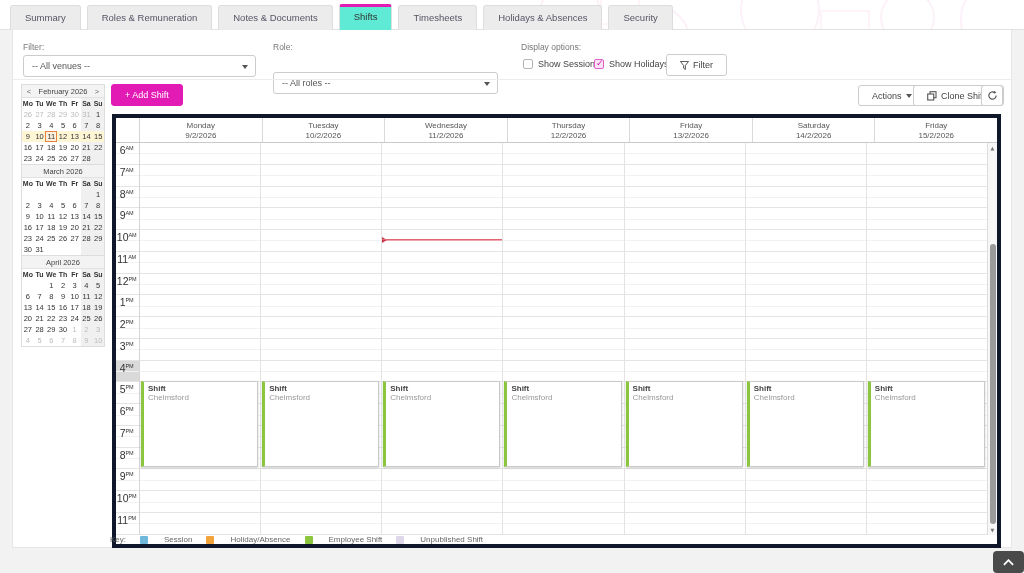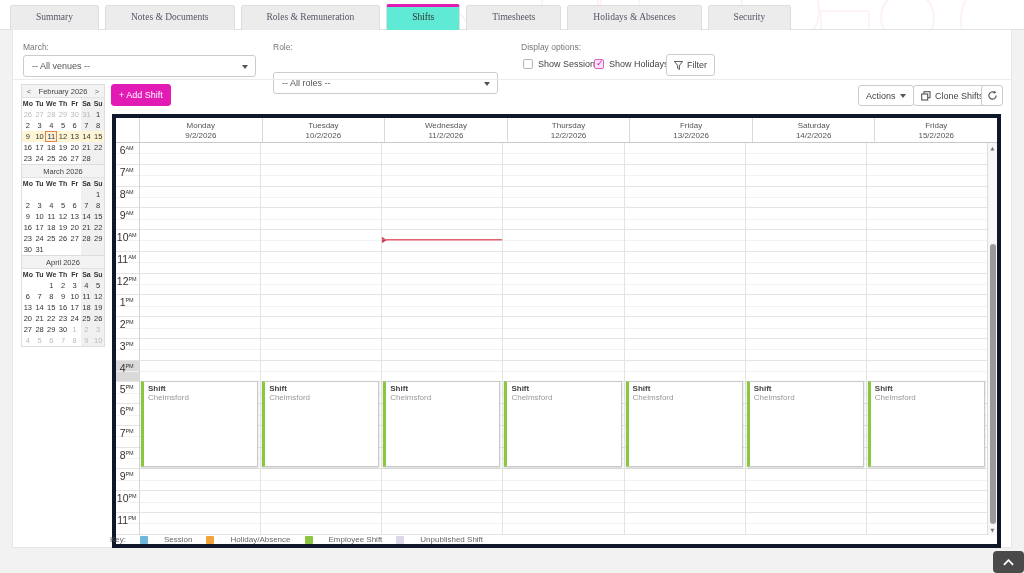--- a/index.html
+++ b/index.html
@@ -9,42 +9,42 @@
     background:#f2f2f2; position:relative; overflow:hidden;
     color:#444; font-size:9px;
   }
   
   .topstrip { position:absolute; left:0; top:0; width:1024px; height:30px; background:#fff; overflow:hidden; }
   .deco-circle { position:absolute; border:2px solid rgba(214,51,160,0.07); border-radius:50%; }
   .deco-square { position:absolute; border:2px solid rgba(214,51,160,0.06); }
   
   .tabbar { position:absolute; left:10px; top:4px; display:flex; align-items:flex-end; z-index:5; }
   .tab {
-    height:25px; line-height:23px; padding:0 25px; margin-right:6px;
+    height:25px; line-height:23px; padding:0 14px; margin-right:6px;
     background:#ececec; border:1px solid #ddd; border-bottom:none;
-    border-radius:3px 3px 0 0; color:#556; font-size:9.5px; cursor:pointer; white-space:nowrap;font-family:Liberation Serif, serif;
+    border-radius:3px 3px 0 0; color:#556; font-size:9.5px; cursor:pointer; white-space:nowrap;
   }
   .tab.active { background:#5eead4; border-top:3px solid var(--accent); line-height:20px; color:#333; height:26px; }
   .tabline { position:absolute; left:0; top:29px; width:1024px; height:1px; background:#e2e2e2; }
   
   .panel { position:absolute; left:12px; top:30px; width:1000px; height:518px; background:#fff; border:1px solid #e6e6e6; border-top:none; }
   .sep { position:absolute; left:0; top:49px; width:998px; height:1px; background:#ececec; }
   .flabel { position:absolute; font-size:8.5px; color:#777; }
   .select {
     position:absolute; height:22px; border:1px solid #ccc; border-radius:3px; background:#fff;
     font-size:9px; color:#555; line-height:20px; padding:0 8px; cursor:pointer;
   }
   .select .chev { position:absolute; right:7px; top:9px; width:0; height:0; border-left:3.5px solid transparent; border-right:3.5px solid transparent; border-top:4px solid #555; }
   .checkrow { position:absolute; display:flex; align-items:center; gap:5px; font-size:9px; color:#444; cursor:pointer; }
   .cbox { width:10px; height:10px; border:1px solid #b5b5b5; border-radius:2px; background:#fff; position:relative; }
   .cbox.checked { border-color:#e060c8; background:#fbe4f6; }
   .cbox.checked::after { content:"✓"; position:absolute; left:1px; top:-2px; font-size:9px; color:#d01cae; }
   .btn {
     position:absolute; height:22px; background:#fff; border:1px solid #ccc; border-radius:3px;
-    font-size:9px; color:#444; display:flex; align-items:center; gap:4px; padding:0 7px; cursor:pointer; white-space:nowrap;
+    font-size:9px; color:#444; display:flex; align-items:center; gap:4px; padding:0 13px; cursor:pointer; white-space:nowrap;
   }
   .btn.small { height:21px; }
   .btn.pink { background:var(--accent); border-color:var(--accent); color:#fff; }
   .caret { width:0; height:0; border-left:3.5px solid transparent; border-right:3.5px solid transparent; border-top:4px solid #555; }
   .icon svg { display:block; }
   
   .minicol { position:absolute; left:8px; top:54px; width:84px; }
   .minical { border:1px solid #ddd; border-bottom:none; background:#fff; }
   .minical:last-child { border-bottom:1px solid #ddd; }
   .mc-title { display:flex; justify-content:space-between; align-items:center; height:13px; background:#f3f3f3; border-bottom:1px solid #e2e2e2; font-size:7.5px; color:#444; padding:0 3px; }
@@ -101,31 +101,31 @@
   <div class="deco-square" style="left:600px; top:-15px; width:40px; height:40px;"></div>
   <div class="deco-circle" style="left:740px; top:-30px; width:80px; height:80px;"></div>
   <div class="deco-square" style="left:820px; top:10px; width:50px; height:50px;"></div>
   <div class="deco-circle" style="left:880px; top:-10px; width:55px; height:55px;"></div>
   <div class="deco-circle" style="left:960px; top:-25px; width:90px; height:90px;"></div>
   <div class="deco-circle" style="left:420px; top:8px; width:50px; height:50px;"></div>
 </div>
 <div class="tabline"></div>
 <div class="tabbar" id="tab-bar">
     <div class="tab">Summary</div>
+    <div class="tab">Roles &amp; Remuneration</div>
     <div class="tab">Notes &amp; Documents</div>
-    <div class="tab">Roles &amp; Remuneration</div>
     <div class="tab active">Shifts</div>
     <div class="tab">Timesheets</div>
     <div class="tab">Holidays &amp; Absences</div>
     <div class="tab">Security</div>
   </div>
 
 <div class="panel">
 
-  <div class="flabel" style="left:10px; top:12px;">March:</div>
+  <div class="flabel" style="left:10px; top:12px;">Filter:</div>
   <div class="select" style="left:10px; top:25px; width:233px;">
     <span>-- All venues --</span>
     <span class="chev"></span>
   </div>
   <div class="flabel" style="left:260px; top:12px;">Role:</div>
   <div class="select" style="left:260px; top:42px; width:225px;">
     <span>-- All roles --</span>
     <span class="chev"></span>
   </div>
   <div class="flabel" style="left:508px; top:12px;">Display options:</div>

